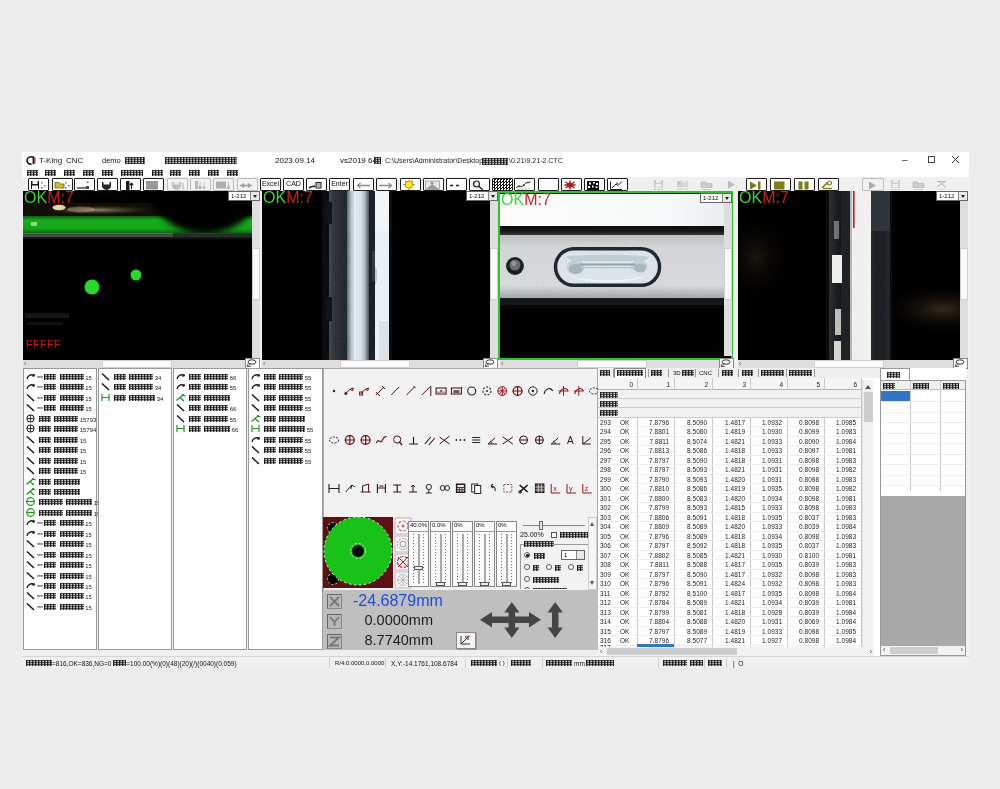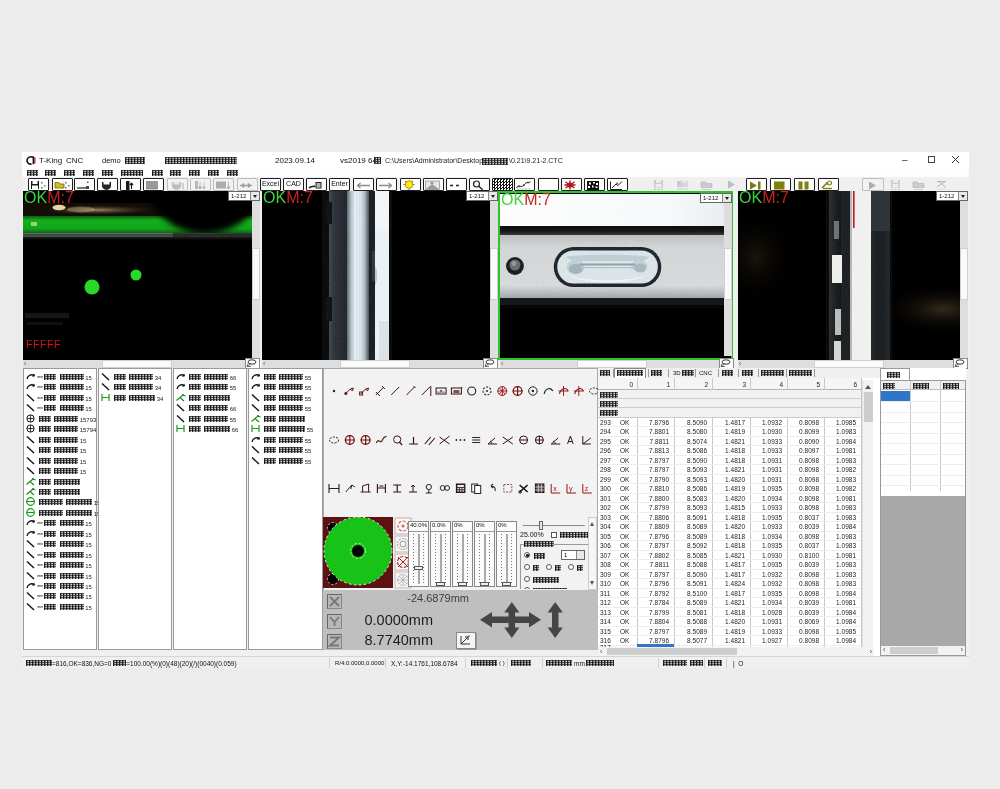--- a/index.html
+++ b/index.html
@@ -960,21 +960,21 @@
 <div class="a" style="left:4px;top:24px;width:15px;height:15px;background:#b8b8b8;border:1px solid #888;border-top-color:#666;border-left-color:#666;">
         <svg width="13" height="13" viewBox="0 0 13 13" style="position:absolute;left:0;top:0;">
           <path fill="none" d="M2 2l4.5 5M11 2L6.5 7M6.5 7v4" stroke="#777" stroke-width="1.8"></path>
         </svg>
       </div>
 <div class="a" style="left:4px;top:44px;width:15px;height:15px;background:#b8b8b8;border:1px solid #888;border-top-color:#666;border-left-color:#666;">
         <svg width="13" height="13" viewBox="0 0 13 13" style="position:absolute;left:0;top:0;">
           <path d="M2 2.5h9L2 10.5h9" stroke="#777" stroke-width="1.8" fill="none"></path>
         </svg>
       </div>
-<div class="tx" style="left:30px;top:2px;width:80px;text-align:right;font-size:11px;color:#404040;margin-left:36px;">-24.6879mm</div>
+<div class="tx" style="left:30px;top:2px;width:80px;text-align:right;font-size:16px;color:#1d4ed8;">-24.6879mm</div>
 <div class="tx" style="left:30px;top:22px;width:80px;text-align:right;font-size:14.5px;color:#1c1c1c;">0.0000mm</div>
 <div class="tx" style="left:30px;top:42px;width:80px;text-align:right;font-size:14.5px;color:#1c1c1c;">8.7740mm</div>
 <div class="a" style="left:133px;top:42px;width:20px;height:17px;background:#f4f4f4;border:1px solid #888;box-shadow:1px 1px 0 #999;">
         <svg width="17" height="14" viewBox="0 0 17 14" style="position:absolute;left:0;top:0;">
           <path d="M4 11V3M4 11h9M4 11l7-7M11 4h-3M11 4v3" stroke="#333" stroke-width="1" fill="none"></path>
           <path fill="none" d="M11 4l1.5-1.5" stroke="#b33" stroke-width="1.2"></path>
         </svg>
       </div>
 <svg width="90" height="60" viewBox="0 0 90 60" style="position:absolute;left:157px;top:0px;">
 <g fill="#454545">

